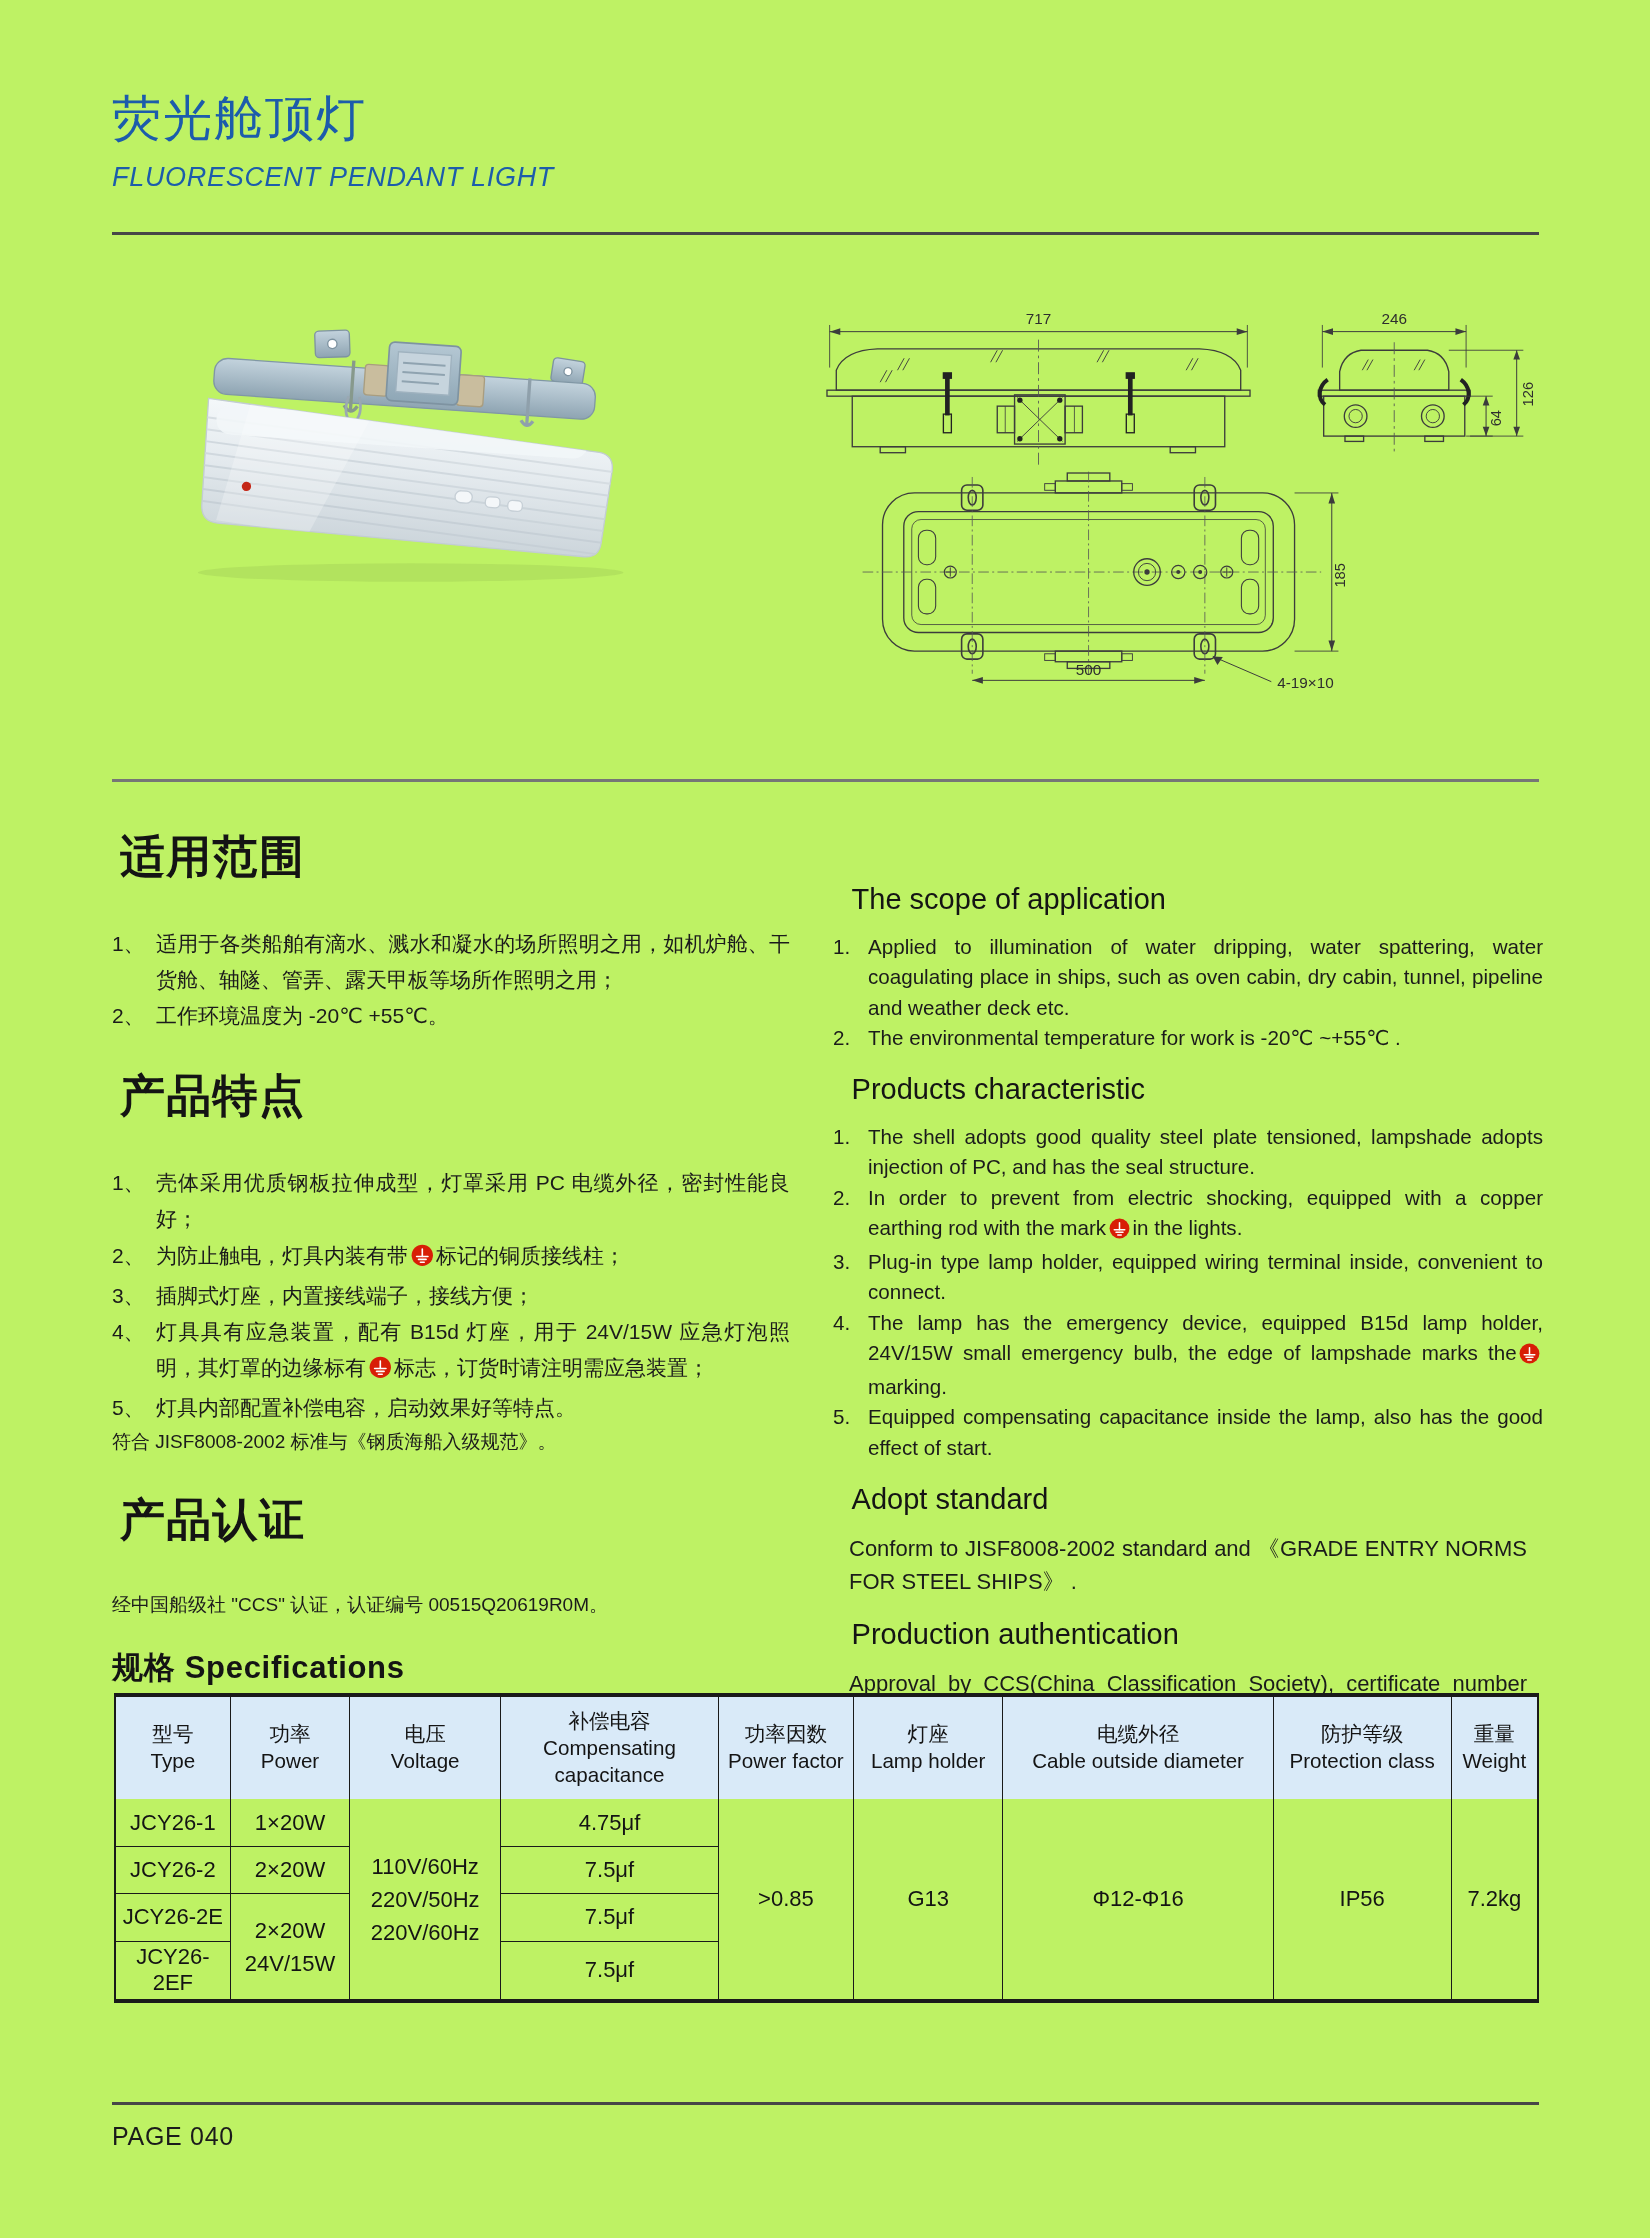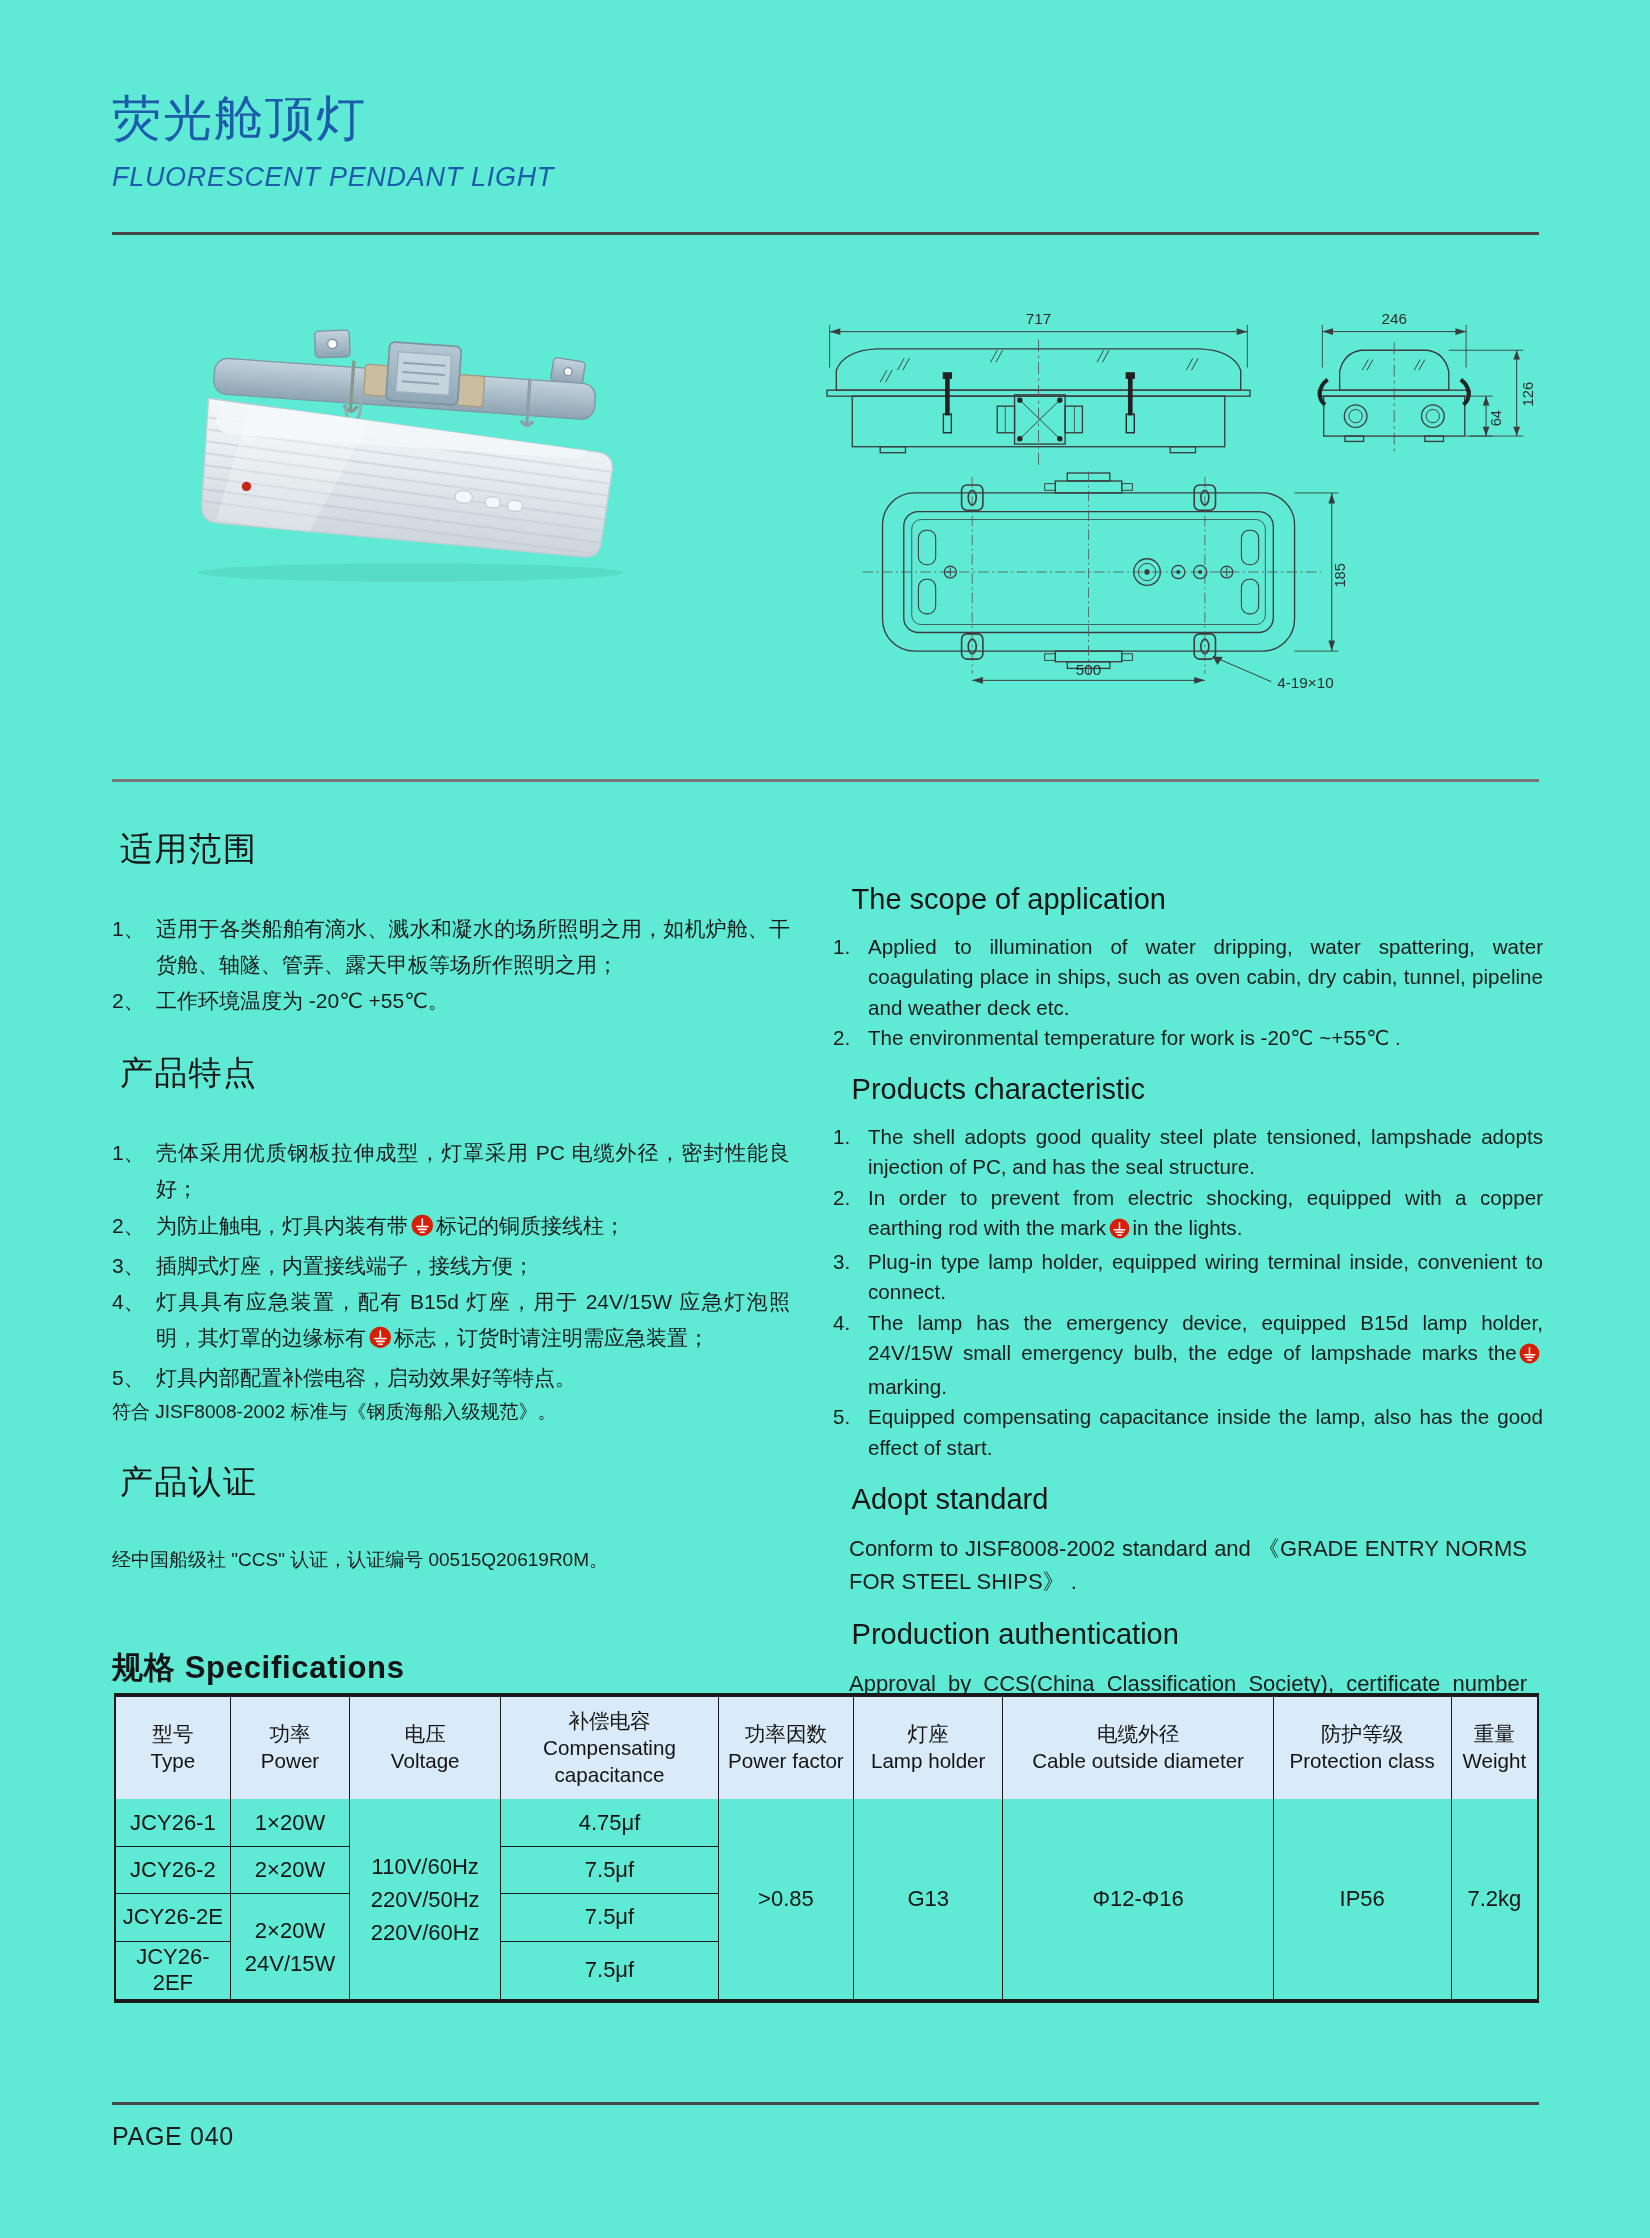--- a/index.html
+++ b/index.html
@@ -1,17 +1,17 @@
 <!DOCTYPE html>
 <html style="font-size:10.6px"><head>
 <meta charset="utf-8">
 <style>
   html,body{margin:0;padding:0;background:#ffffff;}
   .page{
-    position:relative;width:1650px;height:2239px;background:#5eead4;overflow:hidden;
+    position:relative;width:1650px;height:2239px;background:#bef264;overflow:hidden;
     font-family:"Liberation Sans","DejaVu Sans",sans-serif;color:#1b1b1b;
   }
   
   .title-block{position:absolute;left:112px;top:92px;}
   .title-zh{font-size:49px;line-height:1.08;color:#1c5cab;font-weight:500;letter-spacing:2px;margin:0;}
   .title-en{font-size:27px;color:#1c5cab;font-weight:500;letter-spacing:0.7px;margin-top:17px;font-style:italic;}
   
   .rule{position:absolute;left:112px;width:1427px;}
   .rule1{top:232px;height:3.3px;background:#474747;}
   .rule2{top:779px;height:2.7px;background:#767676;}
@@ -20,21 +20,21 @@
   .photo{position:absolute;left:148px;top:301px;width:532px;height:293px;}
   .drawings{position:absolute;left:819px;top:301px;width:765px;height:426px;}
   .dwg-front{position:absolute;left:0;top:0;}
   .dwg-side{position:absolute;left:462px;top:0;}
   .dwg-plan{position:absolute;left:17.3px;top:168px;}
   svg text{font-family:"Liberation Sans","DejaVu Sans",sans-serif;}
   
   .col{position:absolute;}
   .col-left{left:112px;top:827px;width:678px;}
   .col-right{left:833px;top:883px;width:710px;}
-  h2.zh-h{font-size:33px;font-weight:400;color:#141414;margin:0 0 39px 8px;letter-spacing:1.3px;}
+  h2.zh-h{font-size:45px;font-weight:700;color:#141414;margin:0 0 39px 8px;letter-spacing:1.3px;}
   h2.zh-h.mt{margin-top:32px;}
   h2.en-h{font-size:29px;font-weight:500;color:#141414;margin:0 0 16px 18.6px;}
   h2.en-h.mt{margin-top:20px;}
   ul.plist{list-style:none;margin:0 0 0 0;padding:0;}
   ul.plist li{display:flex;align-items:flex-start;}
   .zh-list{font-size:21px;line-height:1.72;}
   .zh-list .num{flex:0 0 44px;}
   .zh-list .txt{flex:1;text-align:justify;}
   .en-list{font-size:20.6px;line-height:1.47;}
   .en-list .num{flex:0 0 35px;}

